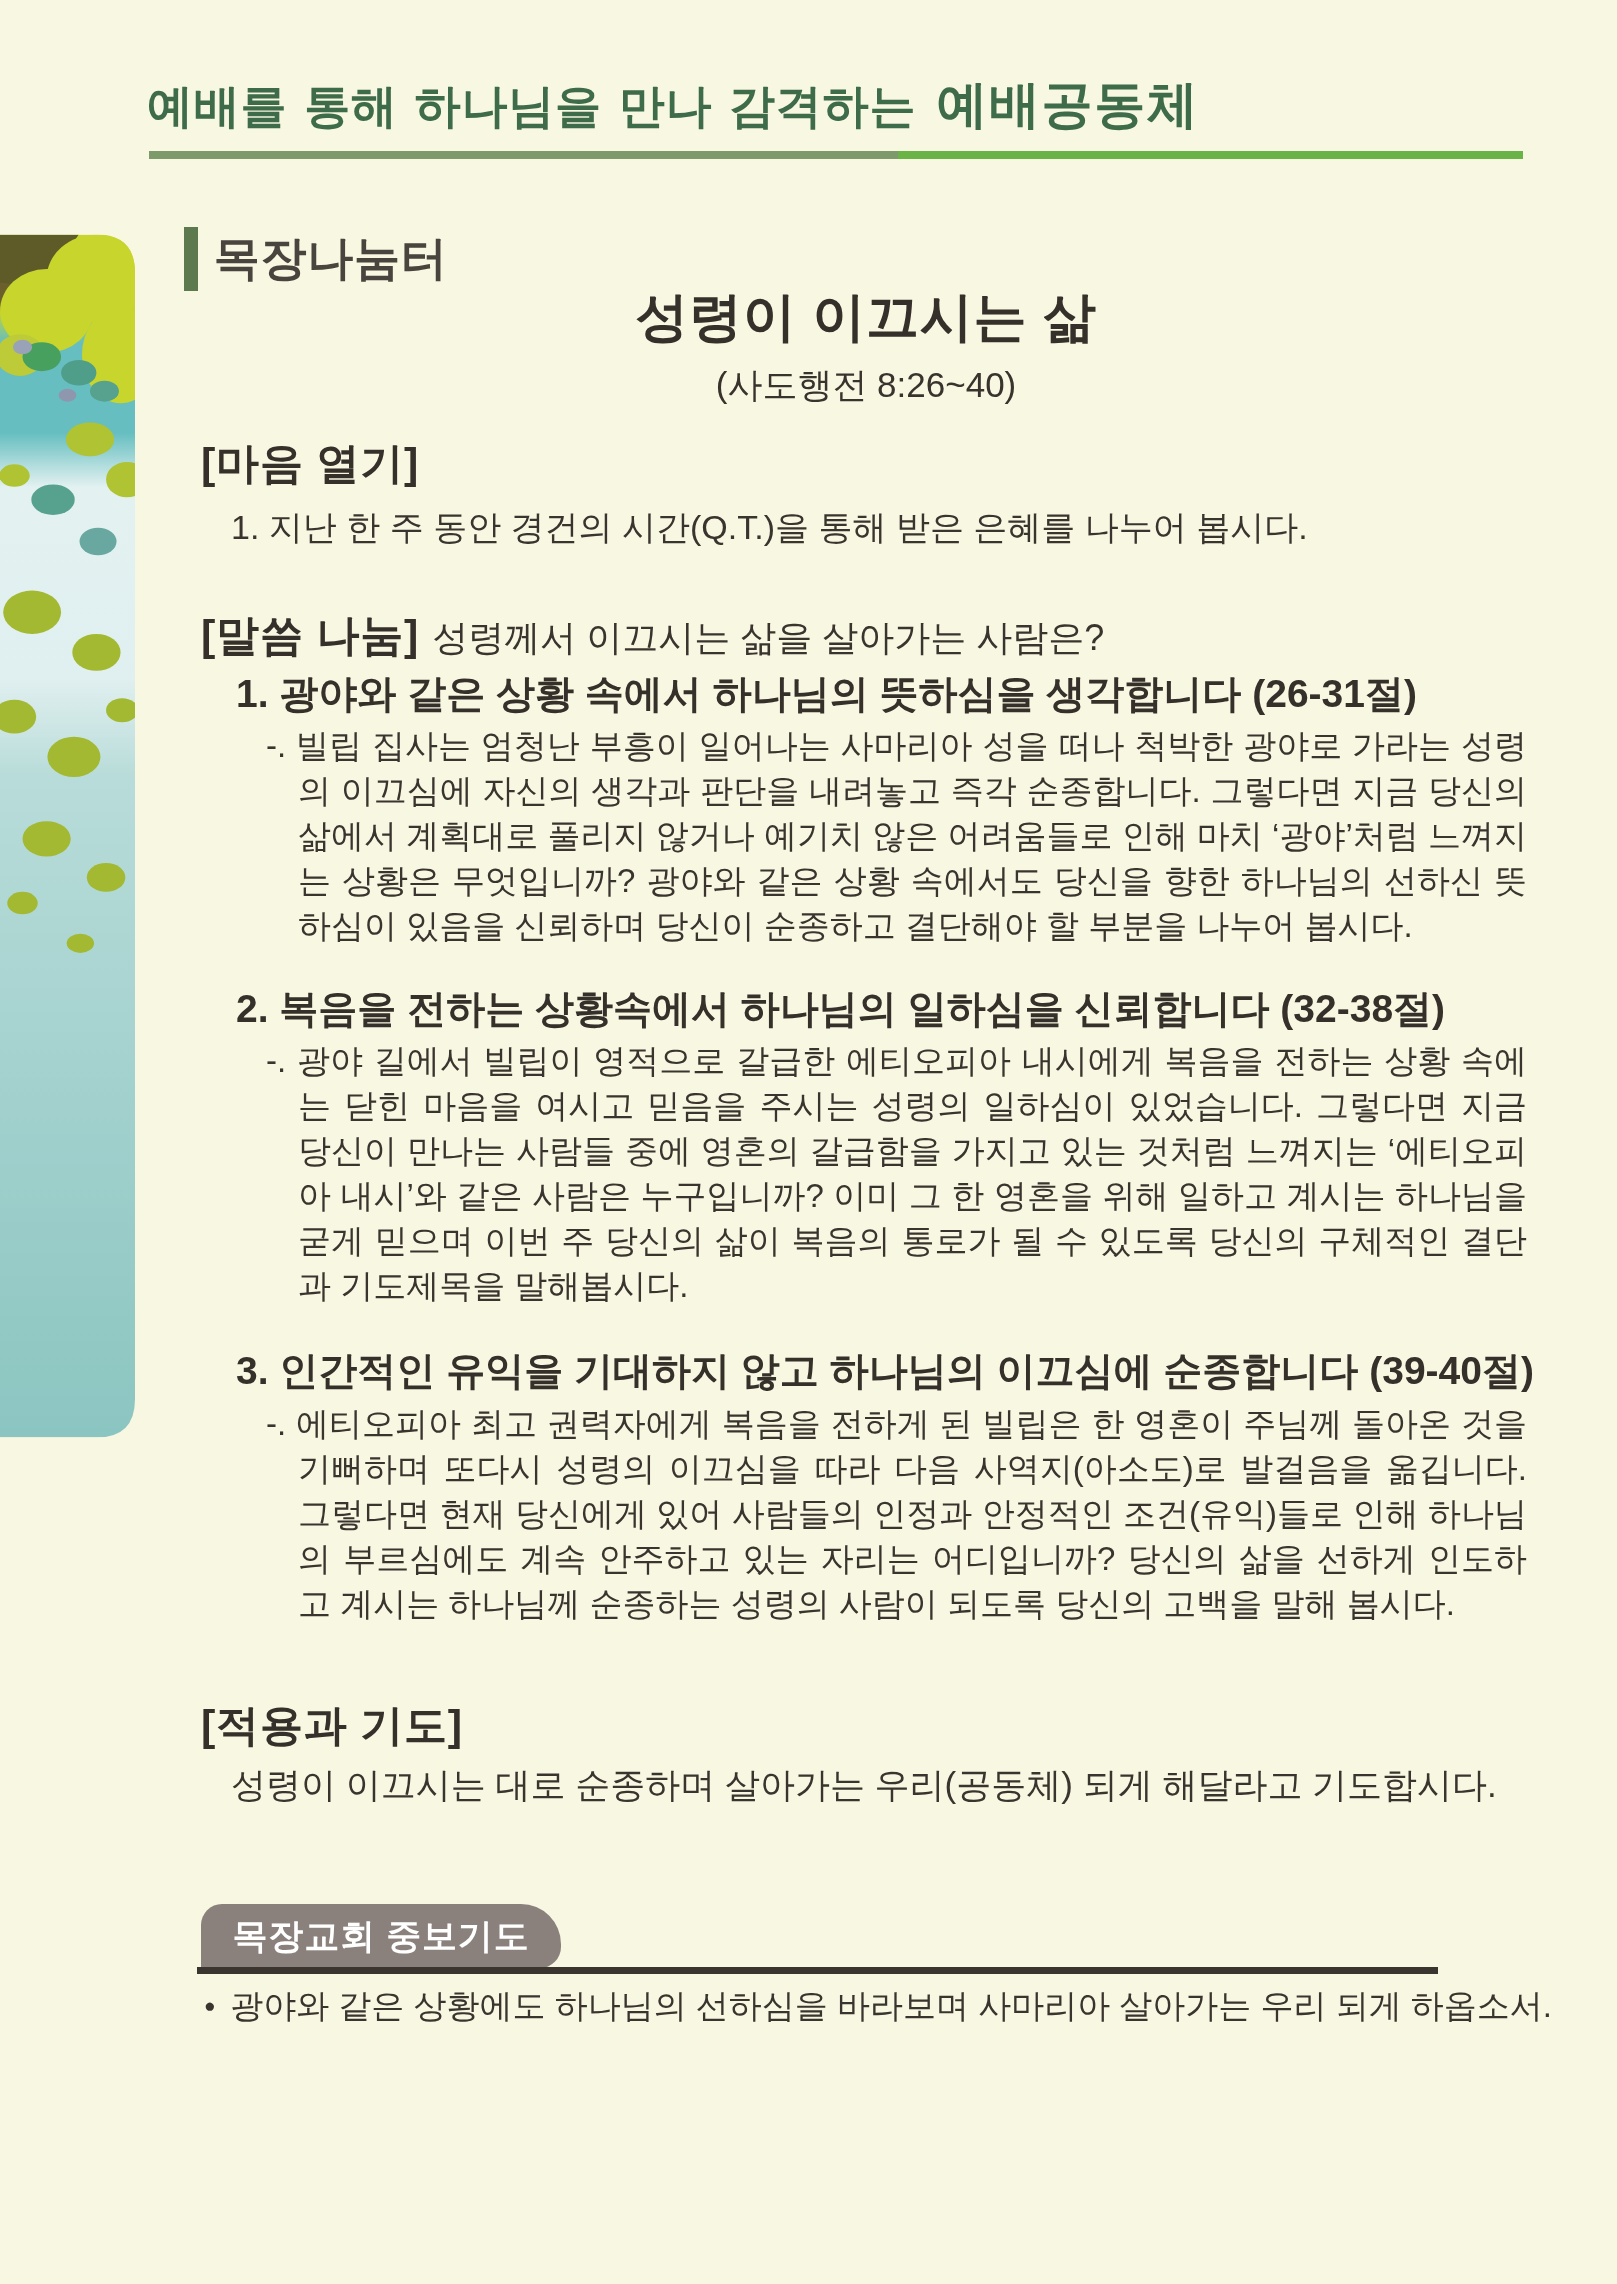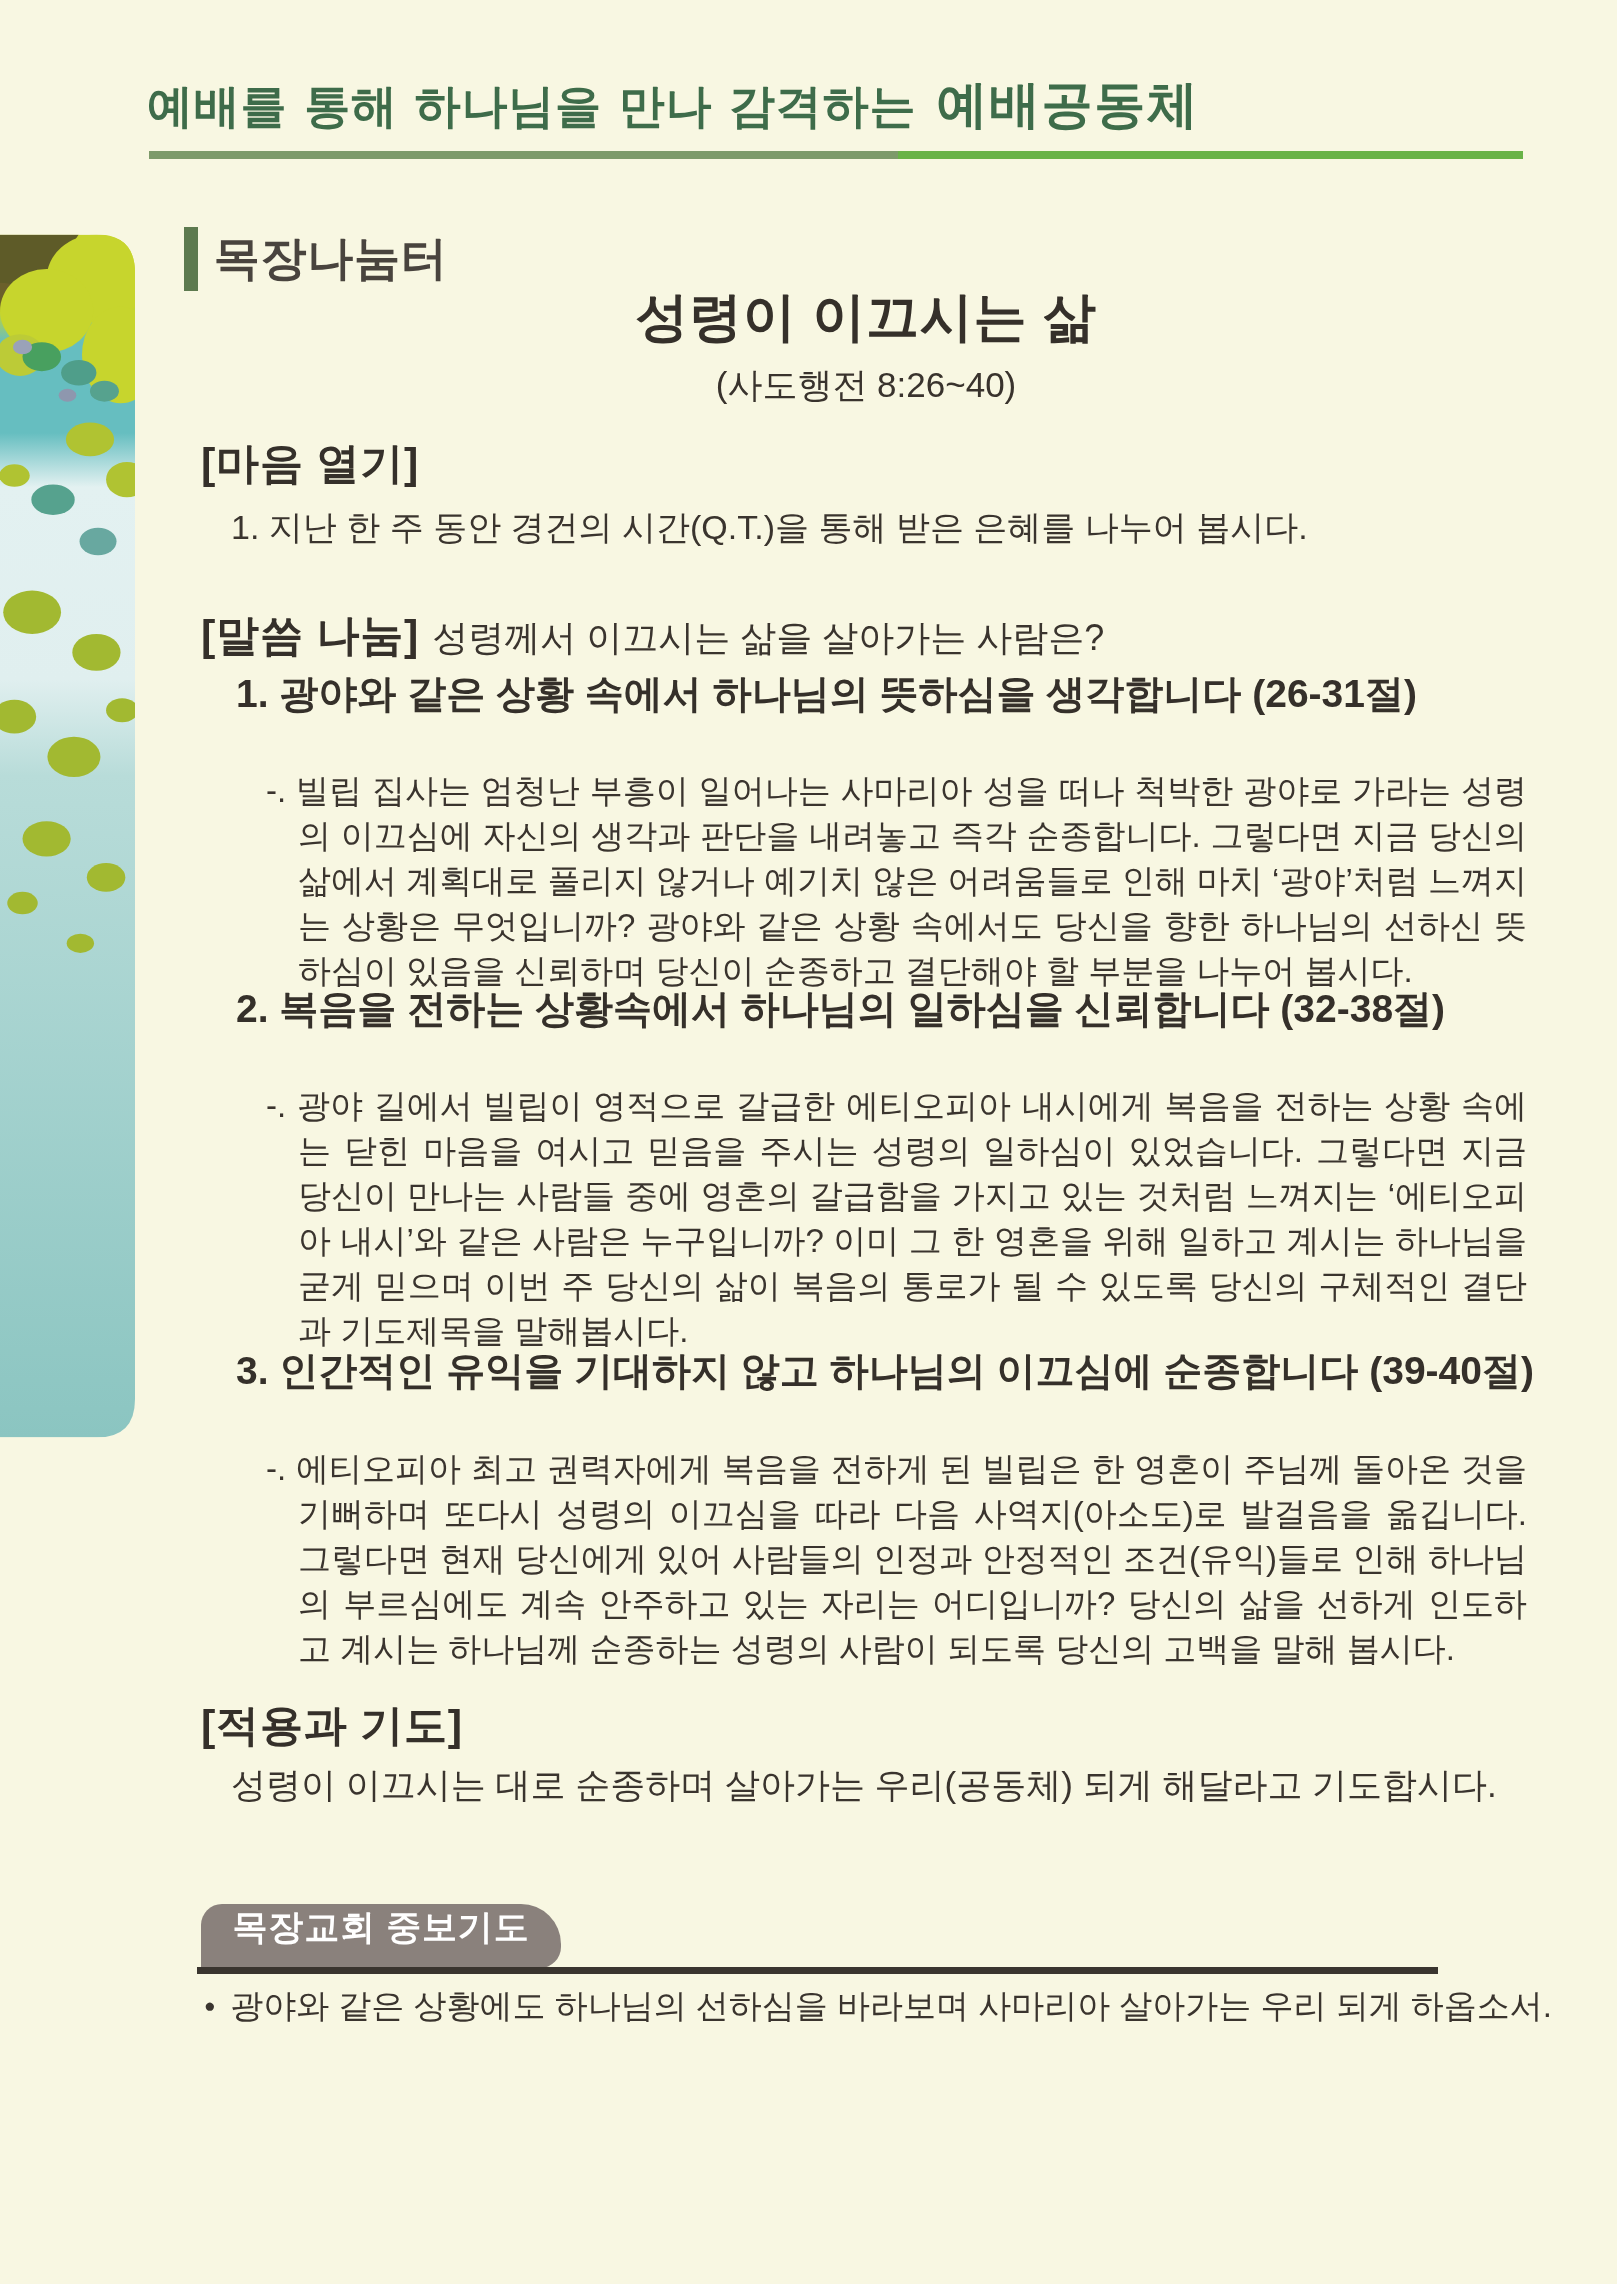--- a/index.html
+++ b/index.html
@@ -40,34 +40,34 @@
 
   .opening-heading{left:201px;top:435px;}
   .opening-item{left:231px;top:505px;white-space:nowrap;}
 
   .sharing-head{left:201px;top:607px;white-space:nowrap;}
   .sharing-head .q{font-size:36px;font-weight:normal;color:#3a342e;margin-left:13px;letter-spacing:0;}
 
   .point-title{font-size:39px;font-weight:bold;color:#35302a;white-space:nowrap;}
   .point-body{
     width:1229px;font-size:33px;line-height:45px;color:#3a342e;
-    padding-left:32px;text-indent:-32px;text-align:justify;margin-top:45px;
+    padding-left:32px;text-indent:-32px;text-align:justify;
   }
   .pt1{left:236px;top:667px;}  .pb1{left:266px;top:723px;}
   .pt2{left:236px;top:982px;} .pb2{left:266px;top:1038px;}
   .pt3{left:236px;top:1344px;} .pb3{left:266px;top:1401px;}
 
   .app-heading{left:201px;top:1697px;}
   .app-body{left:231px;top:1762px;white-space:nowrap;font-size:35px;}
 
   
   .badge{
     left:201px;top:1904px;width:360px;height:64px;
     background:#8a817c;border-radius:21px 40px 21px 0;
-    display:flex;justify-content:center;
+    display:flex;align-items:center;justify-content:center;
   }
   .badge .btxt{color:#ffffff;font-size:35px;font-weight:bold;letter-spacing:0.8px;}
   .badge-rule{left:197px;top:1967px;width:1241px;height:7.3px;background:#3a352f;}
   .prayer-list{left:204px;top:1979px;list-style:none;margin:0;padding:0;}
   .prayer-list li{
     font-size:33px;line-height:53px;color:#3a342e;white-space:nowrap;
   }
   .prayer-list li::before{
     content:"●";font-size:19.3px;vertical-align:4.8px;margin-right:14.5px;color:#3a352f;
   }

